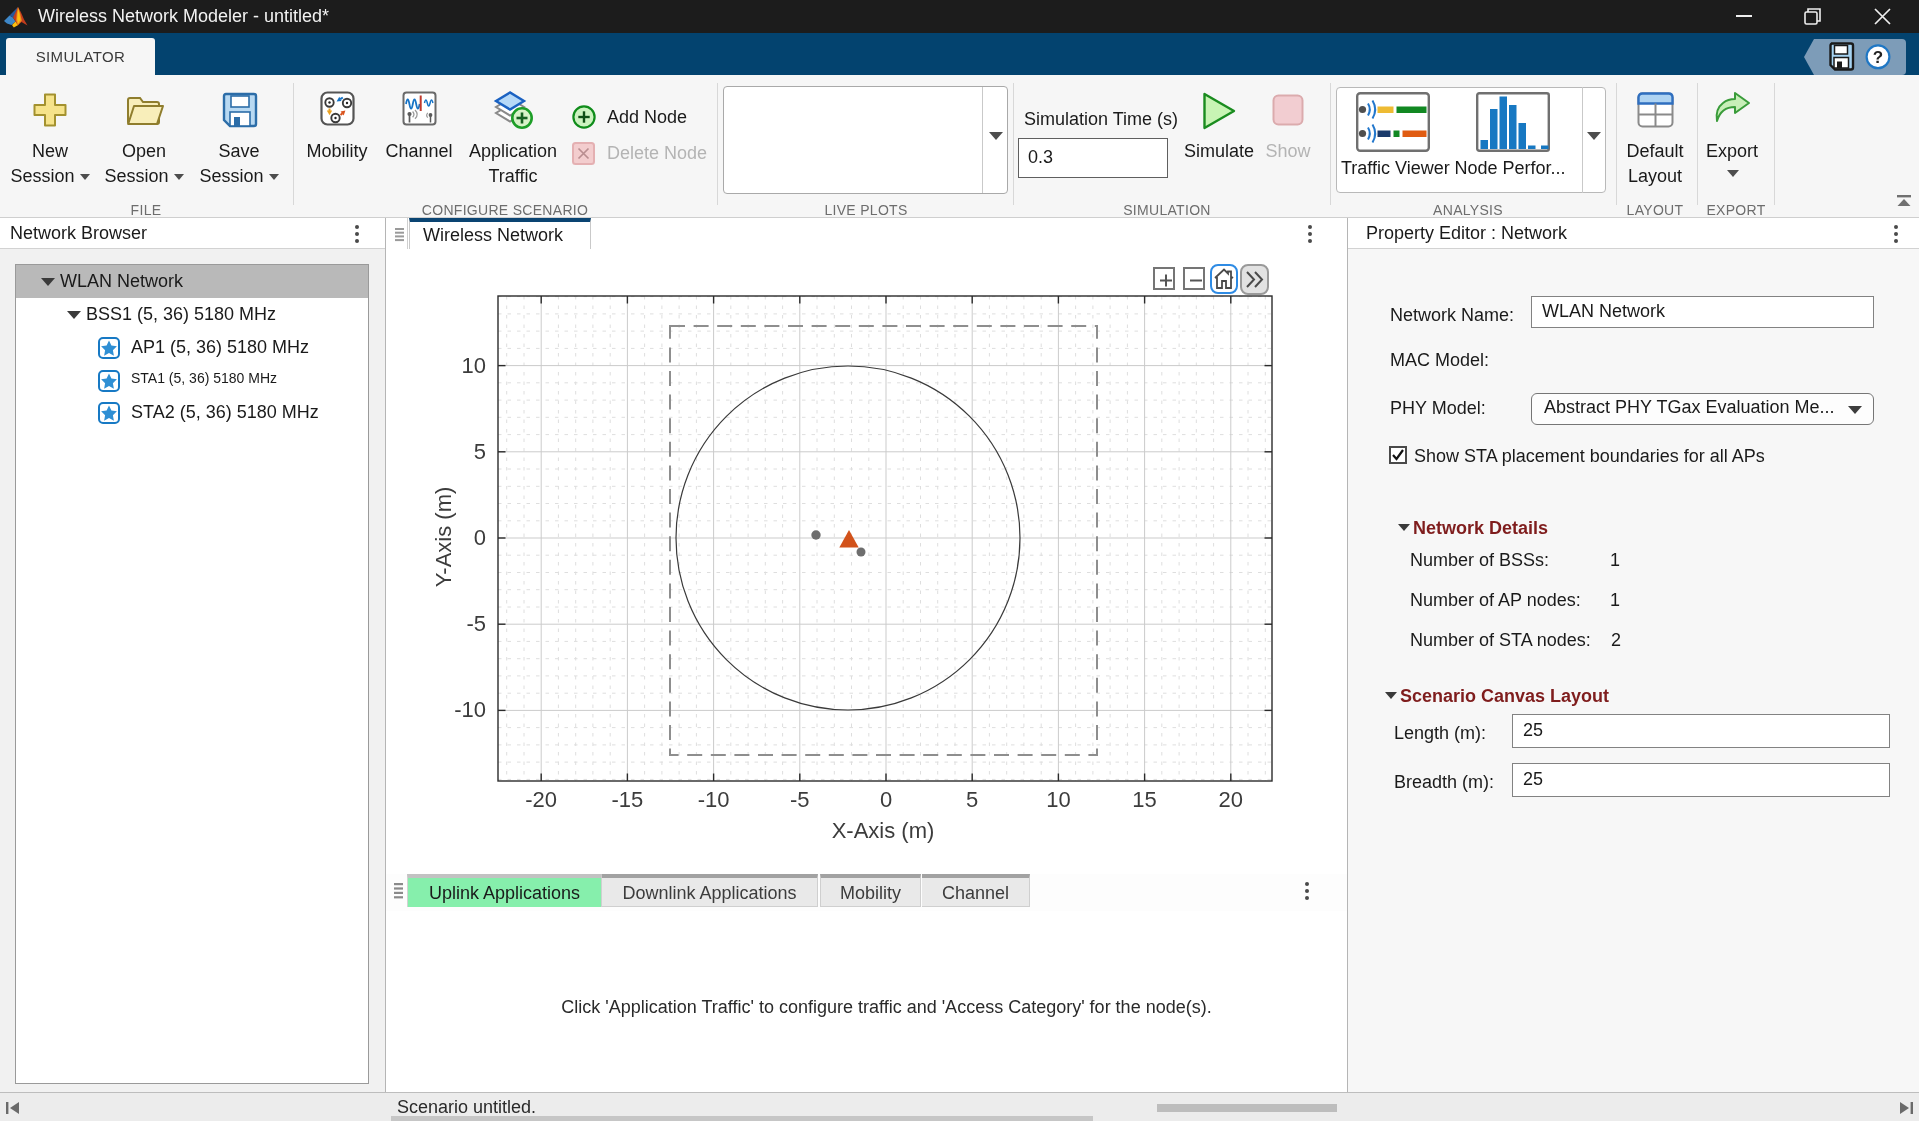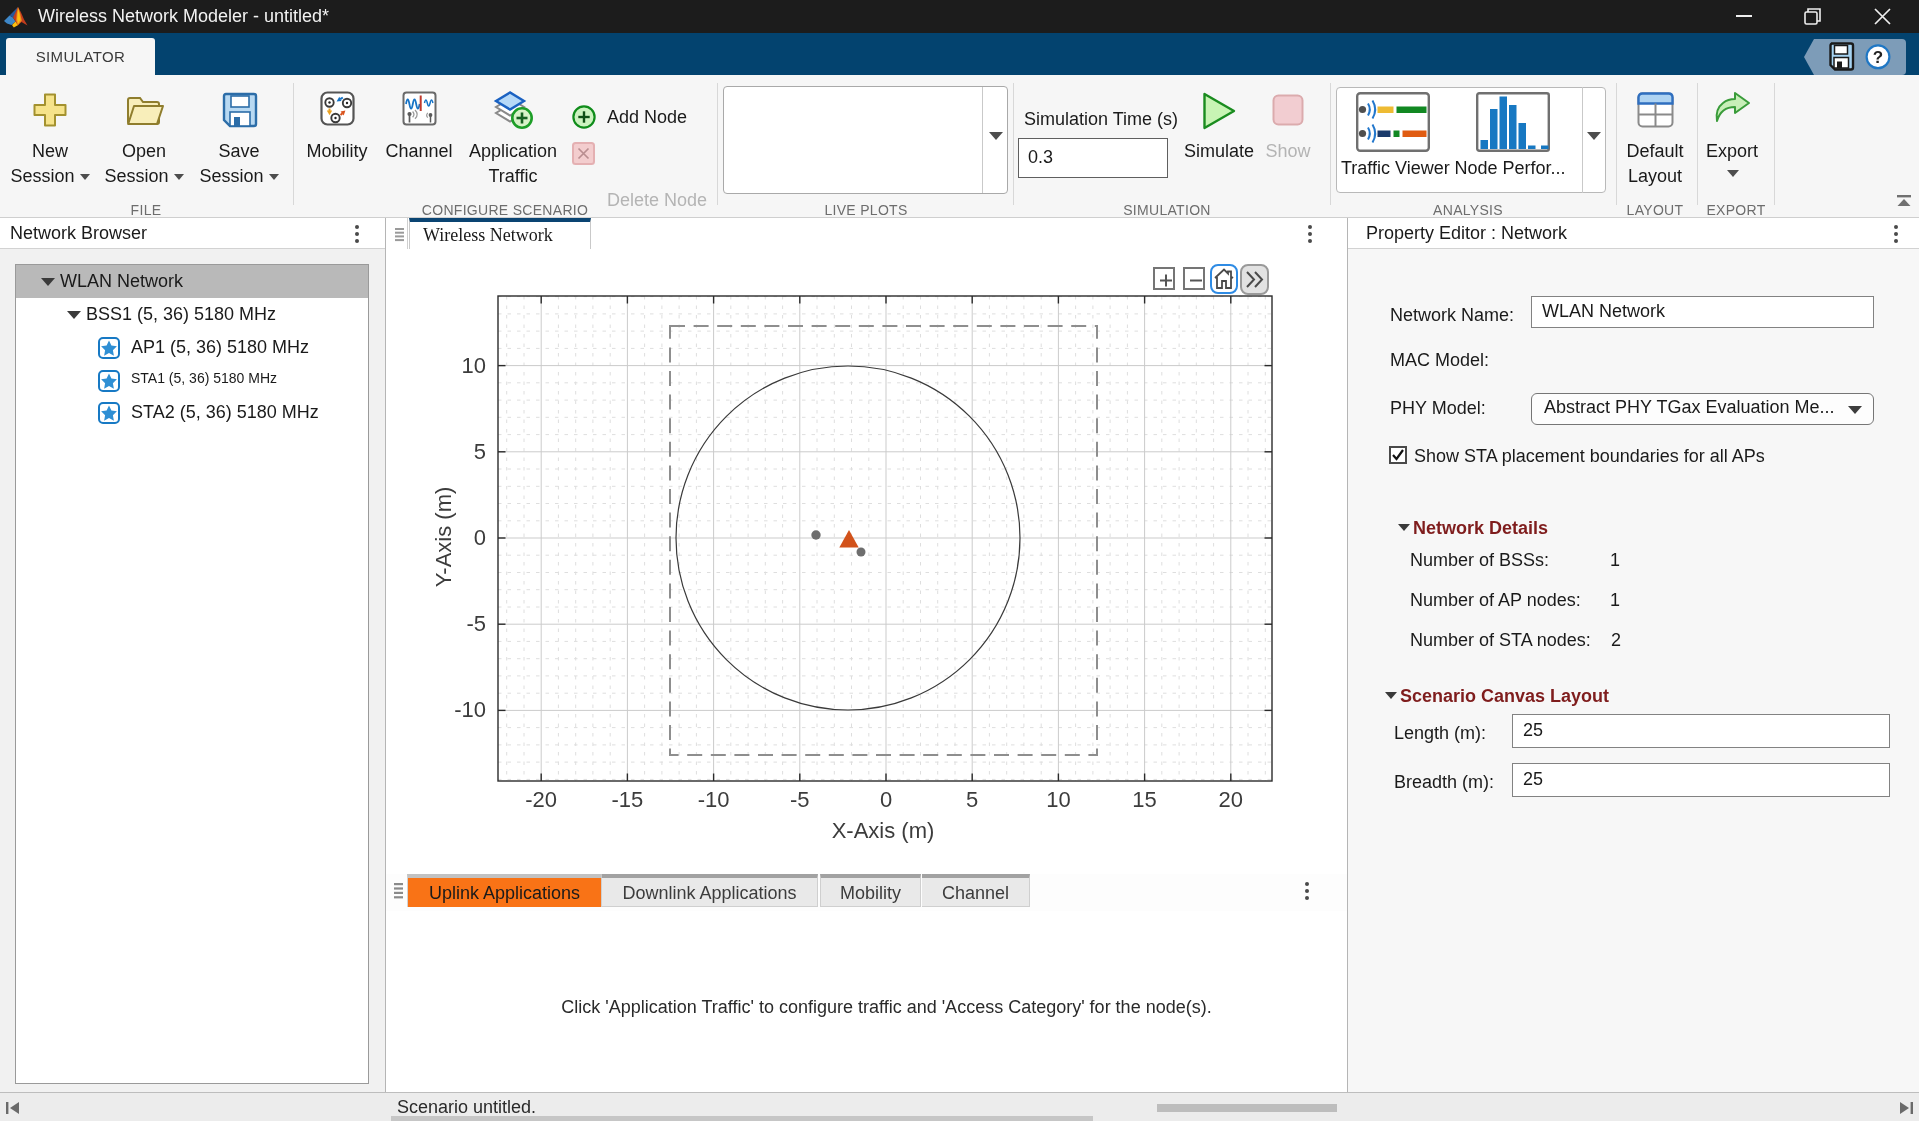--- a/index.html
+++ b/index.html
@@ -136,21 +136,21 @@
   <svg class="abs" style="left:572px; top:30px;" width="24" height="24" viewBox="0 0 24 24">
     <circle cx="12" cy="12" r="10.6" fill="#ccf3c0" stroke="#0f8c1a" stroke-width="2.2"></circle>
     <line x1="6.3" y1="12" x2="17.7" y2="12" stroke="#0d4f14" stroke-width="2.4"></line>
     <line x1="12" y1="6.3" x2="12" y2="17.7" stroke="#0d4f14" stroke-width="2.4"></line>
   </svg>
   <div class="tslabel" style="left:607px; top:30px; text-align:right;">Add Node</div>
   <svg class="abs" style="left:572px; top:67px;" width="23" height="23" viewBox="0 0 23 23">
     <rect x="1" y="1" width="21" height="21" rx="2.5" fill="#f3cdce" stroke="#e4b0b2" stroke-width="2"></rect>
     <path d="M6.5 6.5 L16.5 16.5 M16.5 6.5 L6.5 16.5" stroke="#b98e90" stroke-width="1.7"></path>
   </svg>
-  <div class="tslabel disabled" style="left:607px; top:66px; text-align:left;margin-top:47px;">Delete Node</div>
+  <div class="tslabel disabled" style="left:607px; top:66px; text-align:left;">Delete Node</div>
   <div class="glabel" style="left:420px; width:170px;">CONFIGURE SCENARIO</div>
   <div class="gsep" style="left:717px;"></div>
 
   <div class="abs" style="left:723px; top:11px; width:285px; height:108px; background:#fff; border:1px solid #a9a9a9; border-radius:4px;"></div>
   <div class="abs" style="left:982px; top:12px; width:1px; height:106px; background:#c9c9c9;"></div>
   <div class="abs" style="left:989px; top:57px; width:0; height:0; border-left:7px solid transparent; border-right:7px solid transparent; border-top:8px solid #4d4d4d;"></div>
   <div class="glabel" style="left:816px; width:100px;">LIVE PLOTS</div>
   <div class="gsep" style="left:1013px;"></div>
 
   <div class="tslabel" style="left:1024px; top:32px; text-align:left;">Simulation Time (s)</div>
@@ -257,21 +257,21 @@
   <div class="abs" style="left:0; top:0; width:961px; height:31px; background:#ffffff;"></div>
   <div class="abs" style="left:7px; top:0px; width:15px; height:33px; background:#fff; border-right:1px solid #cfcfcf; border-bottom:1px solid #cfcfcf;"></div>
   <svg class="abs" style="left:8px; top:10px;" width="12" height="15" viewBox="0 0 12 15">
     <g fill="#9a9a9a">
         <rect x="1" y="0" width="9" height="2"></rect>
         <rect x="1" y="3.7" width="9" height="2"></rect>
         <rect x="1" y="7.4" width="9" height="2"></rect>
         <rect x="1" y="11.1" width="9" height="2"></rect>
       </g>
   </svg>
-  <div class="abs" style="left:23px; top:0; width:182px; height:33px; background:#fff; border-top:4px solid #0a4472; border-left:1px solid #c9c9c9; border-right:1px solid #c9c9c9; font-size:18px; color:#1a1a1a; padding-left:13px; line-height:26px;font-family:Liberation Serif, serif;">Wireless Network</div>
+  <div class="abs" style="left:23px; top:0; width:182px; height:33px; background:#fff; border-top:4px solid #0a4472; border-left:1px solid #c9c9c9; border-right:1px solid #c9c9c9; font-size:18px; color:#1a1a1a; padding-left:13px; line-height:26px;">Wireless Network</div>
   <div class="dots3" style="left:922px; top:7px;">
       <span></span>
       <span></span>
       <span></span>
     </div>
   <svg class="abs" style="left:0px; top:31px;" width="961" height="625" viewBox="0 0 961 625">
   <rect x="0" y="0" width="961" height="625" fill="#ffffff"></rect>
   <path d="M120.7 47 V532 M138.0 47 V532 M172.4 47 V532 M189.7 47 V532 M206.9 47 V532 M224.2 47 V532 M258.6 47 V532 M275.9 47 V532 M293.1 47 V532 M310.4 47 V532 M344.8 47 V532 M362.1 47 V532 M379.3 47 V532 M396.6 47 V532 M431.0 47 V532 M448.3 47 V532 M465.5 47 V532 M482.8 47 V532 M517.2 47 V532 M534.5 47 V532 M551.7 47 V532 M569.0 47 V532 M603.4 47 V532 M620.7 47 V532 M637.9 47 V532 M655.2 47 V532 M689.6 47 V532 M706.9 47 V532 M724.1 47 V532 M741.4 47 V532 M775.8 47 V532 M793.1 47 V532 M810.3 47 V532 M827.6 47 V532 M862.0 47 V532 M879.3 47 V532" stroke="#dedede" stroke-width="1" stroke-dasharray="3.5 6" fill="none"></path>
   <path d="M112 530.4 H886 M112 513.1 H886 M112 495.9 H886 M112 478.6 H886 M112 444.2 H886 M112 426.9 H886 M112 409.7 H886 M112 392.4 H886 M112 358.0 H886 M112 340.7 H886 M112 323.5 H886 M112 306.2 H886 M112 271.8 H886 M112 254.5 H886 M112 237.3 H886 M112 220.0 H886 M112 185.6 H886 M112 168.3 H886 M112 151.1 H886 M112 133.8 H886 M112 99.4 H886 M112 82.1 H886 M112 64.9 H886 M112 47.6 H886" stroke="#dedede" stroke-width="1" stroke-dasharray="3.5 6" fill="none"></path>
   <path d="M155.2 47 V532 M241.4 47 V532 M327.6 47 V532 M413.8 47 V532 M500.0 47 V532 M586.2 47 V532 M672.4 47 V532 M758.6 47 V532 M844.8 47 V532" stroke="#cbcbcb" stroke-width="1" fill="none"></path>
@@ -345,21 +345,21 @@
       </svg></div>
   <div class="abs" style="left:0; top:656px; width:961px; height:37px; background:#fdfdfd;"></div>
   <svg class="abs" style="left:6px; top:665px;" width="14" height="20" viewBox="0 0 14 20">
       <g fill="#8a8a8a">
         <rect x="2" y="0" width="9" height="2.2"></rect>
         <rect x="2" y="4.4" width="9" height="2.2"></rect>
         <rect x="2" y="8.8" width="9" height="2.2"></rect>
         <rect x="2" y="13.2" width="9" height="2.2"></rect>
       </g>
     </svg>
-  <div class="abs btab" style="left:21px; top:656px; width:195px; background:#f97316; border-top:4px solid #c2c2c2; border-left:1px solid #d2d2d2; border-right:1px solid #cfcfcf;">Uplink Applications</div>
+  <div class="abs btab" style="left:21px; top:656px; width:195px; background:#86efac; border-top:4px solid #c2c2c2; border-left:1px solid #d2d2d2; border-right:1px solid #cfcfcf;">Uplink Applications</div>
   <div class="abs btab" style="left:216px; top:656px; width:216px; background:#e9e9e9; border-top:4px solid #a2a2a2; border-right:1px solid #cfcfcf; border-bottom:1px solid #cfcfcf; color:#3c3c3c;">Downlink Applications</div>
   <div class="abs btab" style="left:434px; top:656px; width:101px; background:#e9e9e9; border-top:4px solid #a2a2a2; border-left:1px solid #cfcfcf; border-right:1px solid #cfcfcf; border-bottom:1px solid #cfcfcf; color:#3c3c3c;">Mobility</div>
   <div class="abs btab" style="left:536px; top:656px; width:108px; background:#e9e9e9; border-top:4px solid #a2a2a2; border-right:1px solid #cfcfcf; border-bottom:1px solid #cfcfcf; color:#3c3c3c;">Channel</div>
   <div class="dots3" style="left:919px; top:664px;">
       <span></span>
       <span></span>
       <span></span>
     </div>
   <div class="abs" style="left:0; top:779px; width:961px; text-align:center; font-size:18px; color:#2a2a2a;padding-left:40px;">Click 'Application Traffic' to configure traffic and 'Access Category' for the node(s).</div>
 </div>

